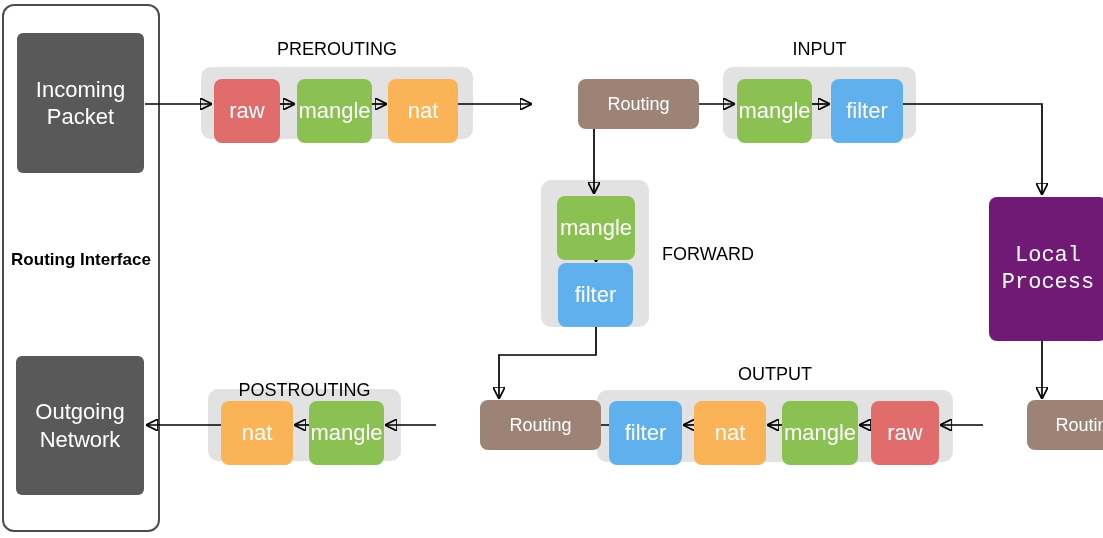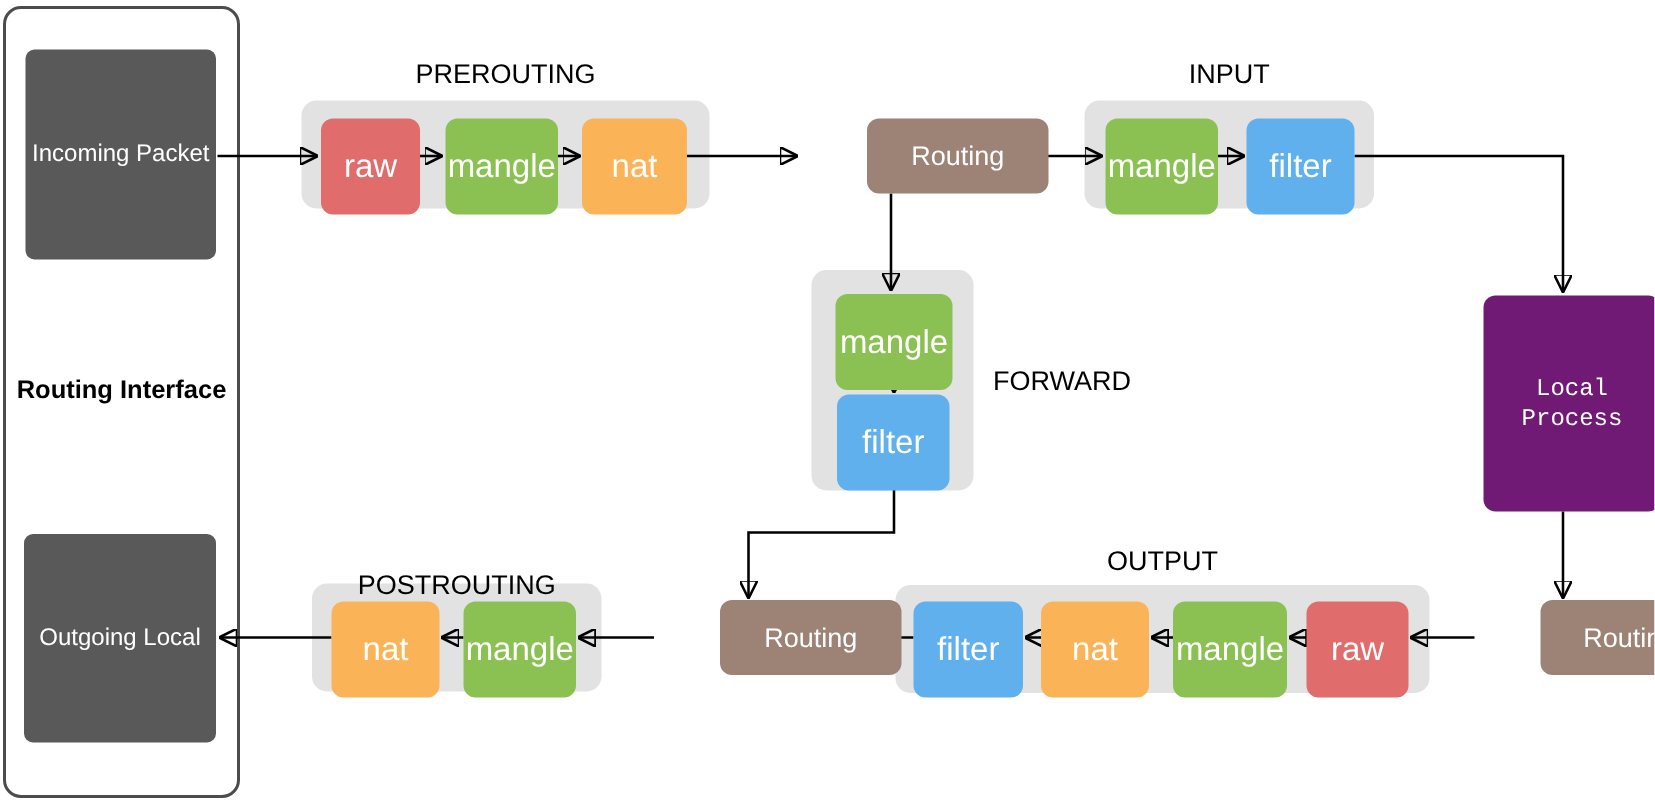--- a/index.html
+++ b/index.html
@@ -19,21 +19,21 @@
     box-sizing:border-box;
     z-index:1;
   }
   
   .dark-box{
     position:absolute;
     border-radius:6px;
     display:flex;align-items:center;justify-content:center;
     text-align:center;
     color:#ffffff;
-    font-size:16px;line-height:1.25;
+    font-size:22px;line-height:1.25;
     z-index:4;
   }
   
   .group-bg{
     position:absolute;
     border-radius:10px;
     z-index:2;
   }
   
   .chain{
@@ -88,21 +88,21 @@
 <body>
 
 <div id="canvas">
 
   <div class="nic-container" style="left:2px;top:4px;width:158px;height:528px;"></div>
 
   <div class="dark-box" style="left: 17px; top: 33px; width: 127px; height: 140px; background-color: rgb(89, 89, 89);">Incoming Packet</div>
 
   <div class="nic-label" style="left:6px;top:249px;width:150px;">Routing Interface</div>
 
-  <div class="dark-box" style="left: 16px; top: 356px; width: 128px; height: 139px; background-color: rgb(89, 89, 89);">Outgoing Local</div>
+  <div class="dark-box" style="left: 16px; top: 356px; width: 128px; height: 139px; background-color: rgb(89, 89, 89);">Outgoing Network</div>
 
   <div class="group-label" style="left:201px;top:39px;width:272px;">PREROUTING</div>
   <div class="group-bg" style="left: 201px; top: 67px; width: 272px; height: 72px; background-color: rgb(226, 226, 226);"></div>
   <div class="chain" style="left: 214px; top: 79px; width: 66px; background-color: rgb(224, 108, 108);">raw</div>
   <div class="chain" style="left: 297px; top: 79px; width: 75px; background-color: rgb(139, 193, 82);">mangle</div>
   <div class="chain" style="left: 388px; top: 79px; width: 70px; background-color: rgb(250, 179, 87);">nat</div>
 
   <div class="routing" style="left: 534px; top: 79px; width: 121px; height: 50px; background-color: rgb(156, 131, 118);">Routing</div>
 
   <div class="group-label" style="left:723px;top:39px;width:193px;">INPUT</div>

